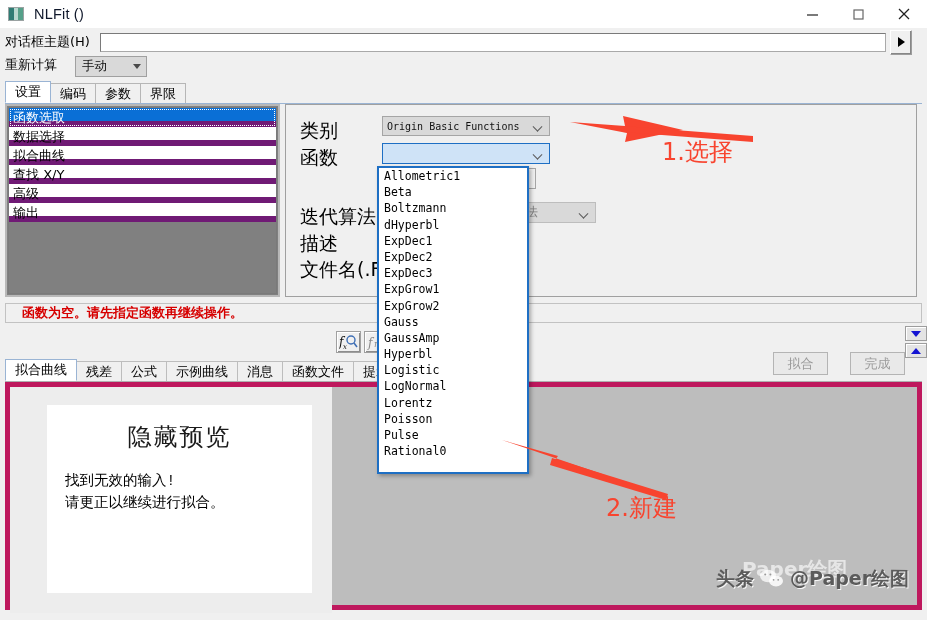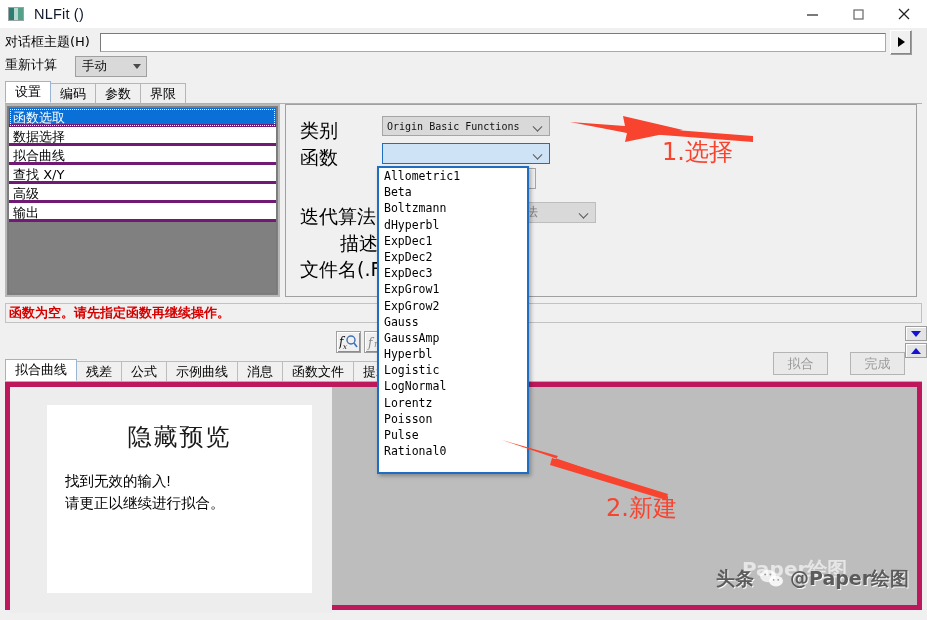--- a/index.html
+++ b/index.html
@@ -134,21 +134,21 @@
     position: relative;
   }
   .tree-inner {
     background: #808080; width: 100%; height: 100%;
     border: 1px solid #7a7a7a;
     overflow: hidden;
   }
   .tree-item {
     height: 19px; line-height: 19px;
     background: #ffffff;
-    border-bottom: 3px solid #701a75;
+    border-bottom: 6px solid #701a75;
     padding-left: 4px;
     font-size: 13px; color: #000;
     font-family: "DejaVu Sans", sans-serif;
     white-space: nowrap;
   }
   .tree-item.selected {
     background: #0a6fd6; color: #ffffff;
     outline: 1px dotted #ffffff; outline-offset: -2px;
   }
 
@@ -205,21 +205,21 @@
   }
 
   
   .warn-strip {
     position: absolute; left: 5px; top: 303px; width: 917px; height: 20px;
     background: #f0f0f0;
     border: 1px solid #c2c2c2;
     display: flex; align-items: center;
   }
   .warn-text {
-    margin-left: 3px;
+    margin-left: 16px;
     color: #d60000; font-size: 13px; font-weight: bold;
     font-family: Liberation Sans, sans-serif;
   }
 
   
   .toolbar {
     position: absolute; left: 5px; top: 326px; width: 917px; height: 32px;
     display: flex; align-items: center;
   }
   .tool-group { position: absolute; left: 331px; display: flex; gap: 3px; }
@@ -295,21 +295,21 @@
   }
   .pv-title {
     margin-top: 16px; text-align: center;
     font-size: 24px; color: #1a1a1a;
     font-family: "DejaVu Serif", serif;
     letter-spacing: 2px;
   }
   .pv-msg {
     margin-top: 18px; margin-left: 18px;
     font-size: 14.5px; color: #000; line-height: 1.5;
-    font-family: Liberation Sans, sans-serif;
+    font-family: Liberation Mono, monospace;
   }
 
   
   .dropdown {
     position: absolute; left: 377px; top: 166px;
     width: 152px; height: 308px;
     background: #ffffff;
     border: 2px solid #1e6fc4;
     z-index: 40;
     overflow: hidden;
@@ -441,21 +441,21 @@
       <div class="small-box"></div>
 
       <div class="fld-row" style="left:14px; top:99px;">
         <span class="fld-label">迭代算法</span>
       </div>
       <div class="combo-iter">
         <span>算法</span>
         <span class="chev"></span>
       </div>
 
-      <div class="fld-row" style="left:14px; top:126px;margin-left:40px;">
+      <div class="fld-row" style="left:14px; top:126px;">
         <span class="fld-label">描述</span>
       </div>
       <div class="fld-row" style="left:14px; top:152px;">
         <span class="fld-label">文件名(.FDF)</span>
       </div>
     </div>
   </div>
 
   <div class="warn-strip">
     <span class="warn-text">函数为空。请先指定函数再继续操作。</span>

